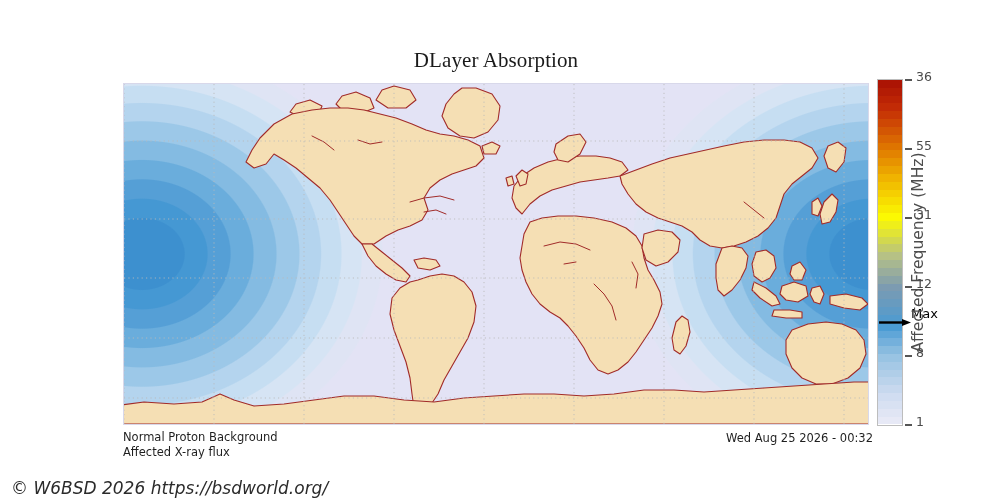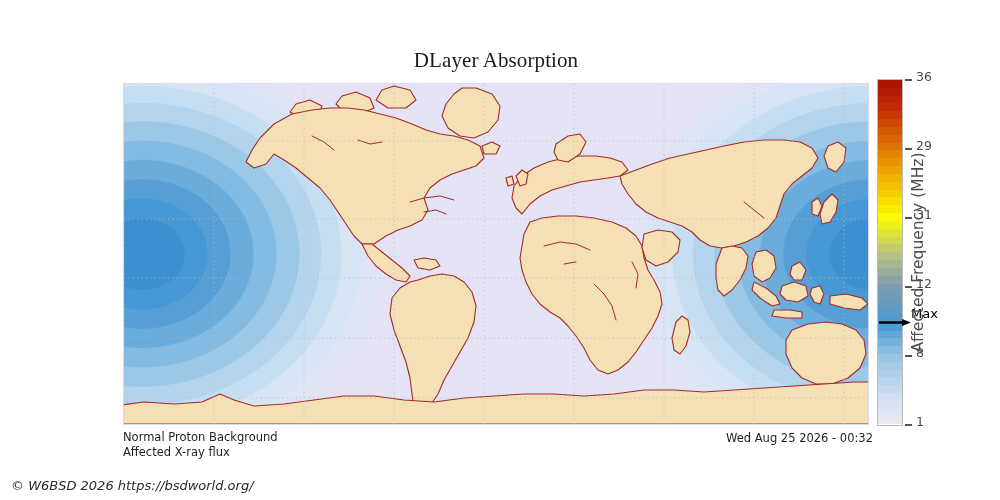--- a/index.html
+++ b/index.html
@@ -63,21 +63,21 @@
   }
   #note-line-1 { left: 123px; top: 430px; }
   #note-line-2 { left: 123px; top: 445px; }
   #timestamp   { left: 726px; top: 431px; }
 
   
   #copyright {
     position: absolute;
     left: 11px;
     top: 478px;
-    font-size: 13px;
+    font-size: 17px;
     font-style: italic;
     color: #2b2b2b;
     white-space: nowrap;
   }
 
   
   #colorbar-wrap {
     position: absolute;
     left: 877px;
     top: 79px;
@@ -402,21 +402,21 @@
       <div class="band" style="height: 2.27273%; background: rgb(224, 229, 244);"></div>
       <div class="band" style="height: 2.27273%; background: rgb(231, 233, 246);"></div>
     </div>
 
   <div class="cb-tick" style="top:1px">
     <span class="dash"></span>
     <span class="lbl">36</span>
   </div>
   <div class="cb-tick" style="top:70px">
     <span class="dash"></span>
-    <span class="lbl">29</span>
+    <span class="lbl">55</span>
   </div>
   <div class="cb-tick" style="top:139px">
     <span class="dash"></span>
     <span class="lbl">31</span>
   </div>
   <div class="cb-tick" style="top:208px">
     <span class="dash"></span>
     <span class="lbl">12</span>
   </div>
   <div class="cb-tick" style="top:277px">

